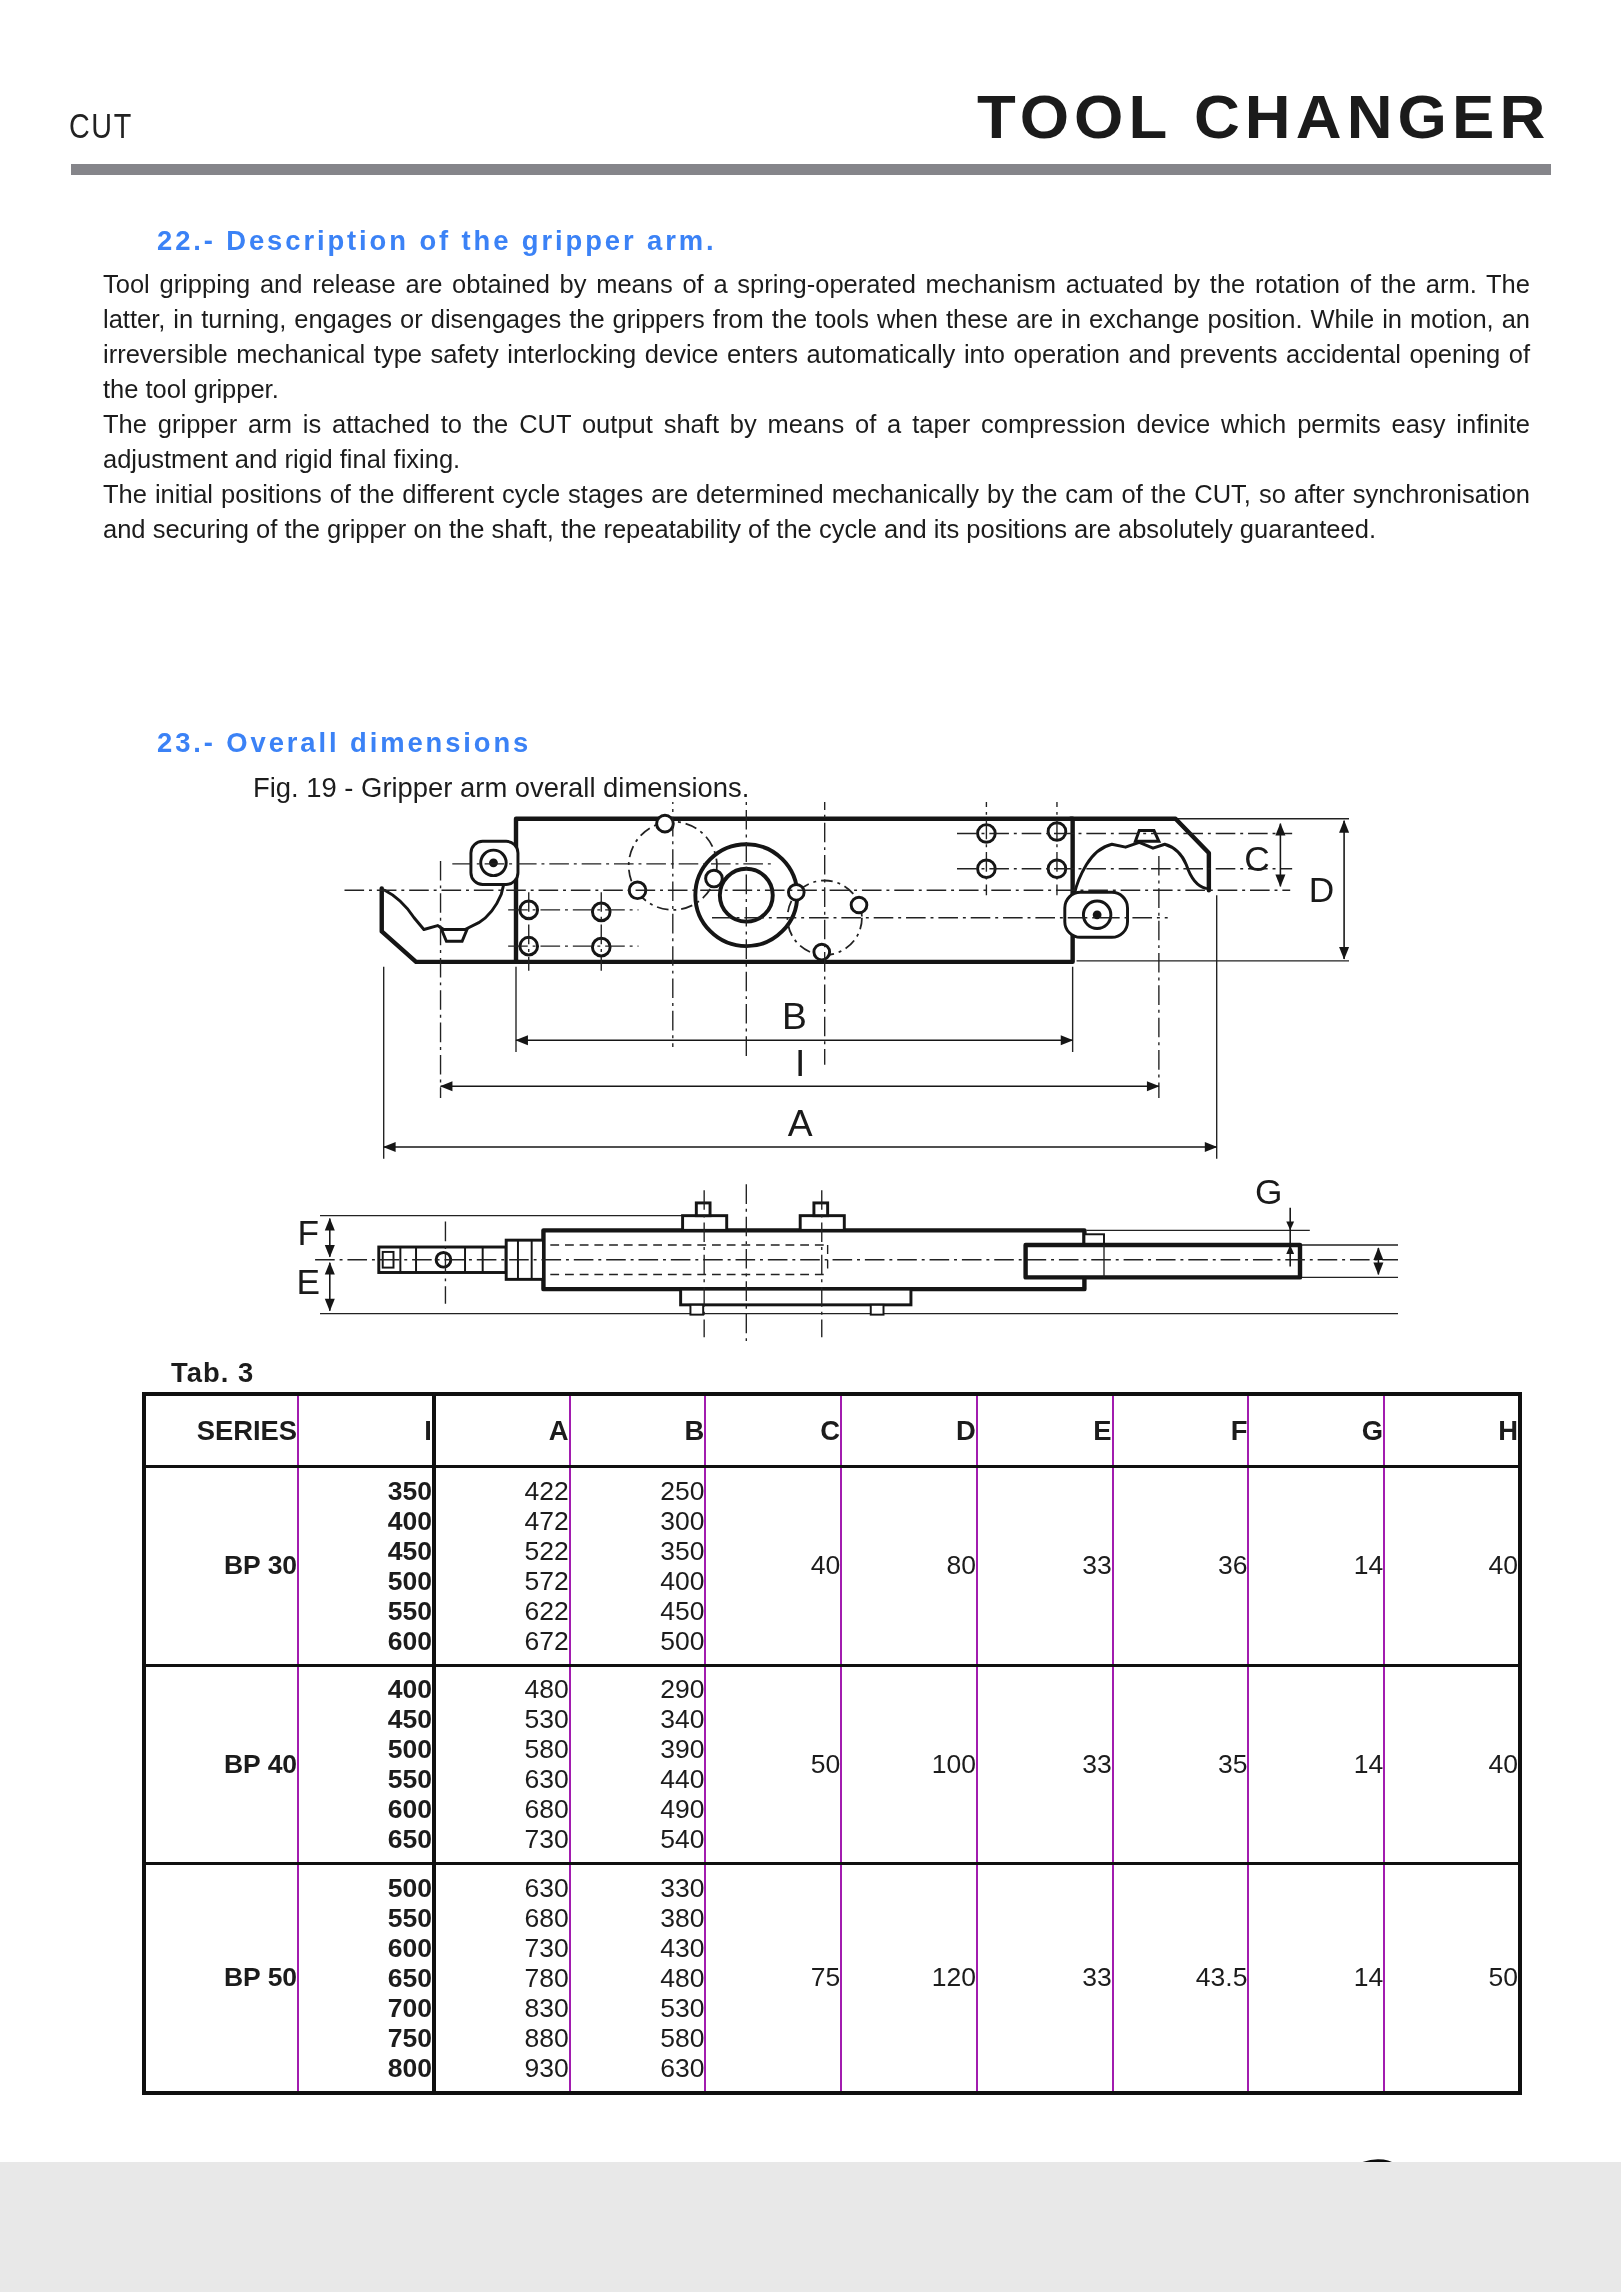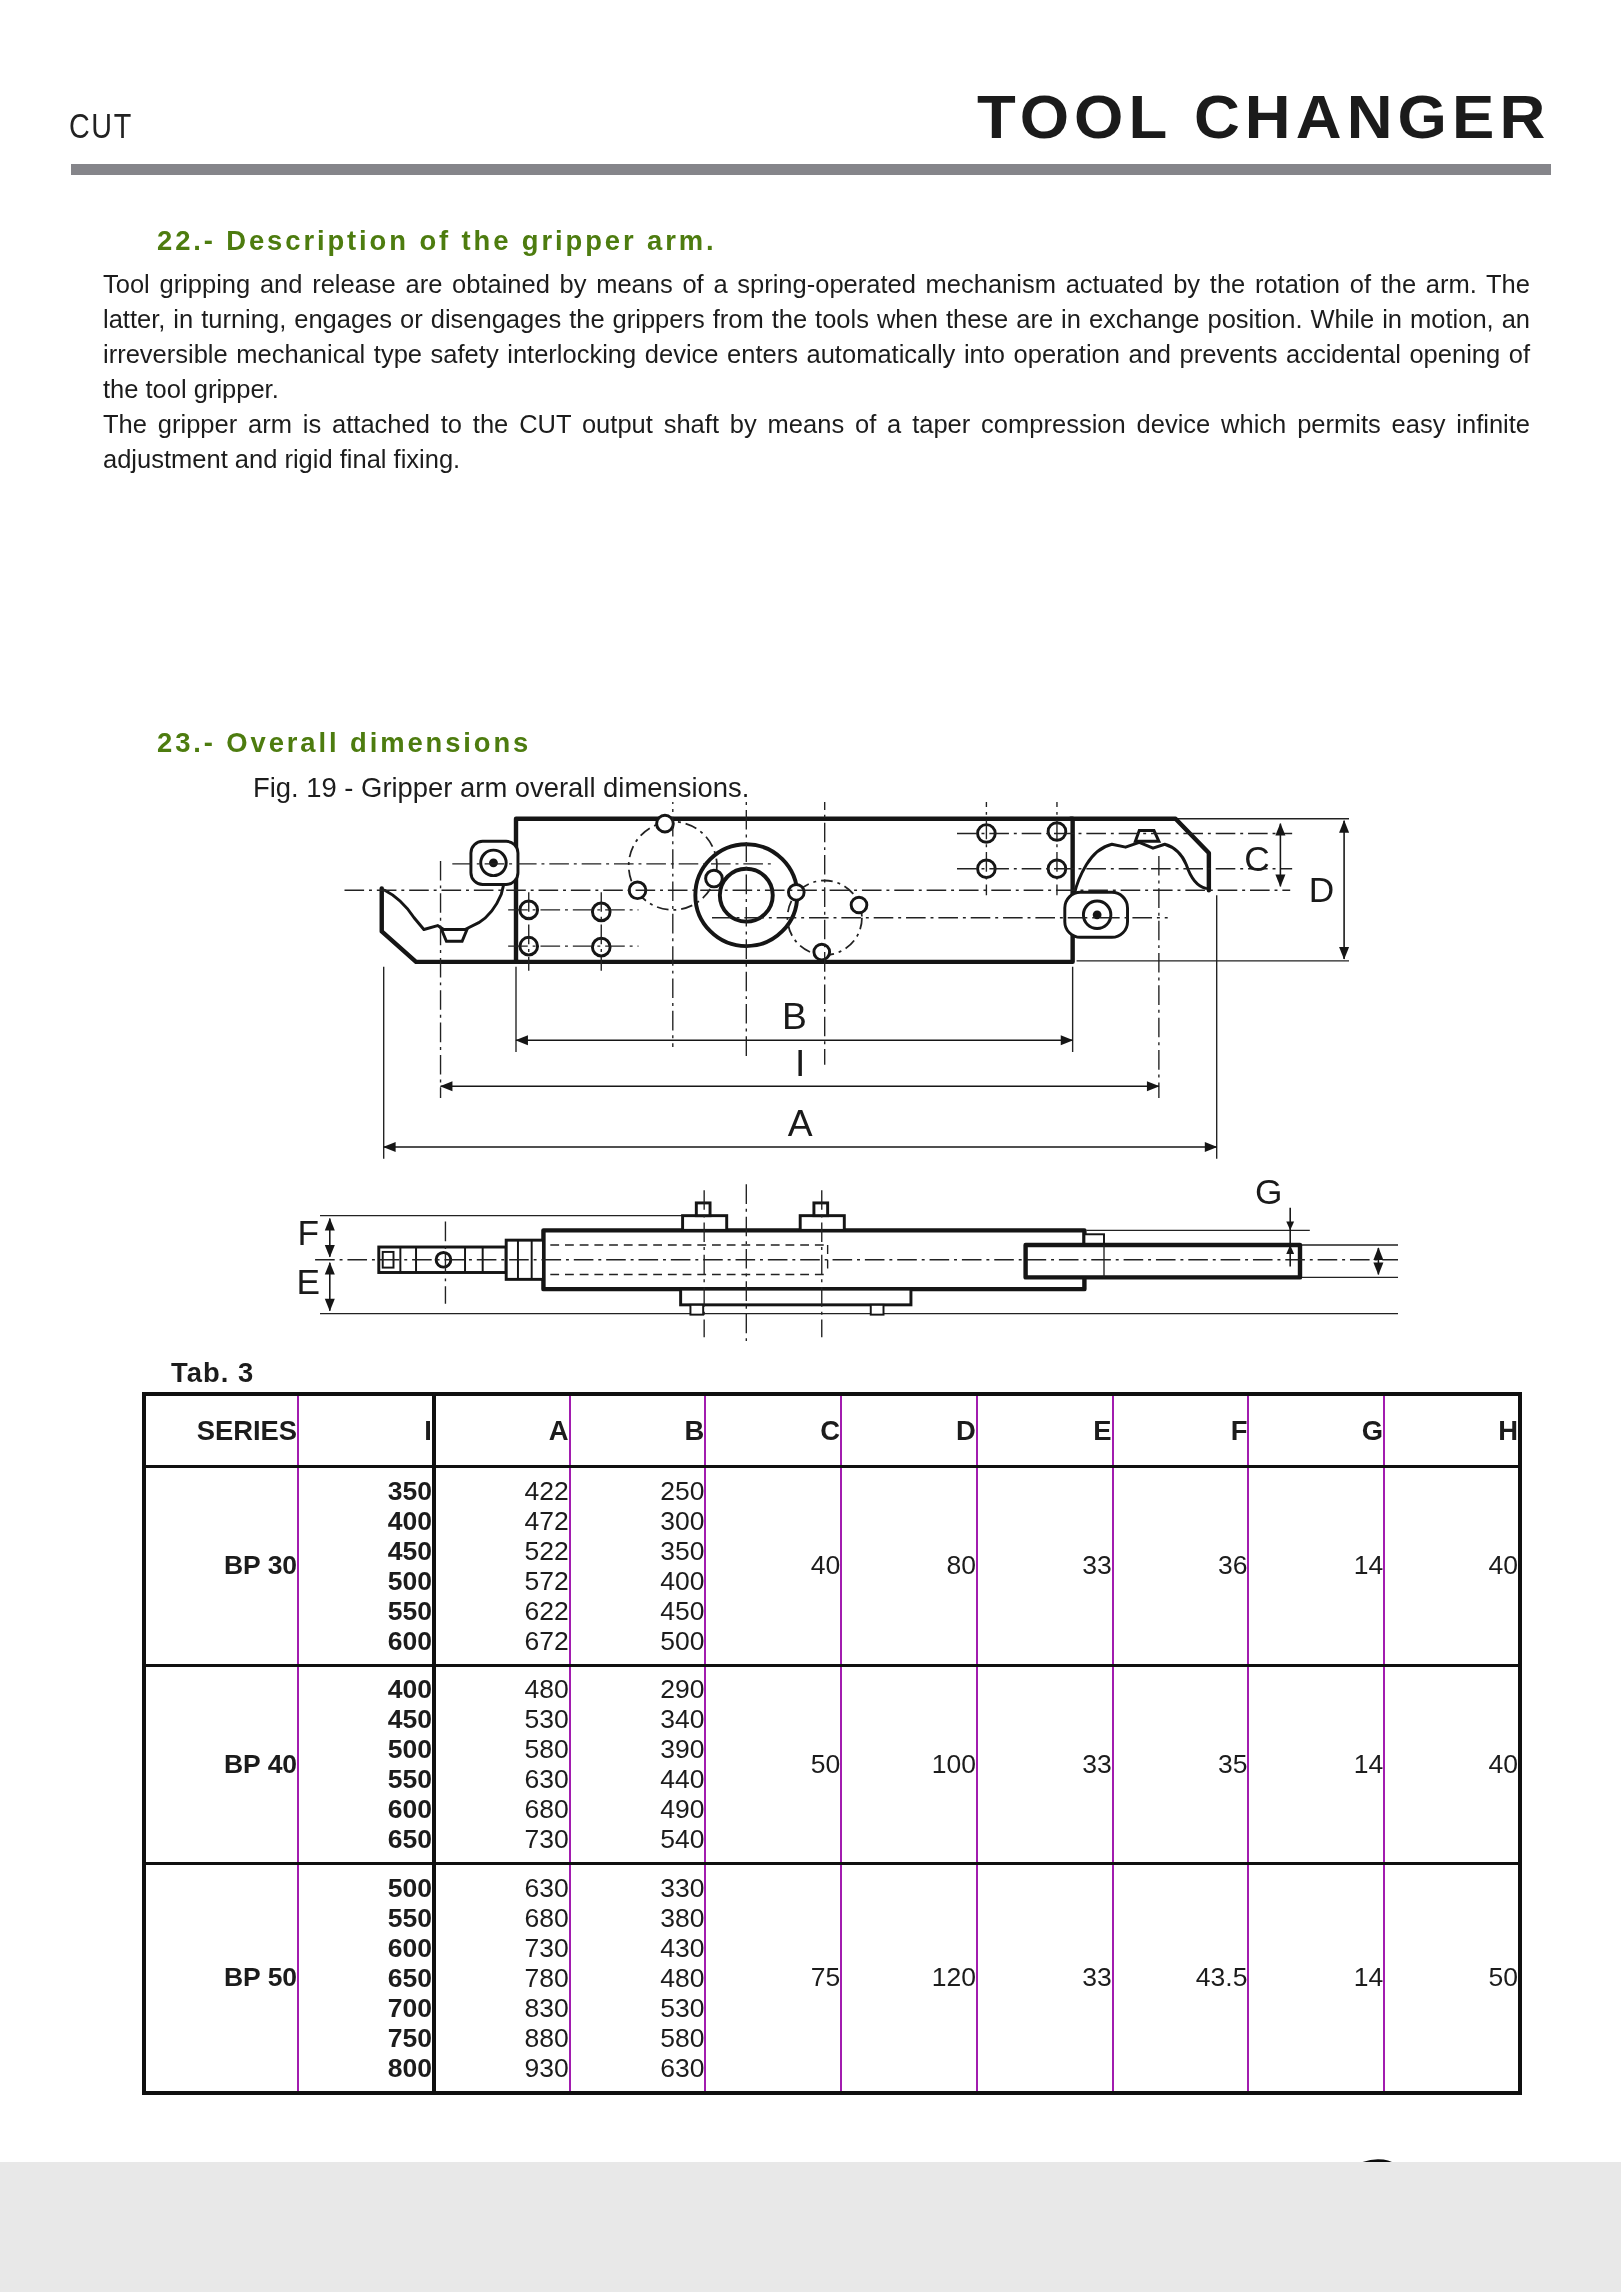--- a/index.html
+++ b/index.html
@@ -6,21 +6,21 @@
   #page{position:relative;width:1621px;height:2162px;background:#ffffff;overflow:hidden;
         font-family:"Liberation Sans",sans-serif;color:#1c1c1c;}
   .abs{position:absolute;}
   
   #brand{left:69px;top:106px;font-size:35px;letter-spacing:2px;color:#222;
          transform:scaleX(.82);transform-origin:left top;}
   #doc-title{right:71px;top:82px;font-size:61px;font-weight:bold;letter-spacing:4.9px;color:#1b1b1b;
              transform:scaleX(1.04);transform-origin:right top;white-space:nowrap;}
   #header-bar{left:71px;top:164px;width:1480px;height:10.8px;background:#85858a;}
   
-  .sec-heading{font-size:27.4px;font-weight:bold;letter-spacing:2.9px;color:#4d7c0f;white-space:nowrap;}
+  .sec-heading{font-size:27.4px;font-weight:bold;letter-spacing:2.9px;color:#3b82f6;white-space:nowrap;}
   #h22{left:157px;top:225px;}
   #h23{left:157px;top:727px;}
   
   #paragraphs{left:103px;top:267px;width:1427px;font-size:25.5px;line-height:35px;text-align:justify;}
   #paragraphs p{margin:0;}
   .p-first{text-indent:45px;}
   #fig-caption{left:253px;top:772px;font-size:27.4px;}
   
   #figure-svg{left:222px;top:802px;}
   svg text{font-family:"Liberation Sans",sans-serif;fill:#1a1a1a;}
@@ -65,20 +65,21 @@
 <div id="page">
 
   <div class="abs" id="brand">CUT</div>
   <div class="abs" id="doc-title">TOOL CHANGER</div>
   <div class="abs" id="header-bar"></div>
 
   <div class="abs sec-heading" id="h22">22.- Description of the gripper arm.</div>
   <div class="abs" id="paragraphs">
     <p>Tool gripping and release are obtained by means of a spring-operated mechanism actuated by the rotation of the arm. The latter, in turning, engages or disengages the grippers from the tools when these are in exchange position. While in motion, an irreversible mechanical type safety interlocking device enters automatically into operation and prevents accidental opening of the tool gripper.</p>
     <p>The gripper arm is attached to the CUT output shaft by means of a taper compression device which permits easy infinite adjustment and rigid final fixing.</p>
+    <p>The initial positions of the different cycle stages are determined mechanically by the cam of the CUT, so after synchronisation and securing of the gripper on the shaft, the repeatability of the cycle and its positions are absolutely guaranteed.</p>
   </div>
 
   <div class="abs sec-heading" id="h23">23.- Overall dimensions</div>
   <div class="abs" id="fig-caption">Fig. 19 - Gripper arm overall dimensions.</div>
 
   <svg class="abs" id="figure-svg" width="1176" height="549" viewBox="0 0 1200 560">
     <defs>
       <marker id="ar" viewBox="0 0 10 10" refX="9.5" refY="5" markerWidth="14" markerHeight="8" orient="auto-start-reverse">
           <path d="M0,1 L10,5 L0,9 z" fill="#161616"></path>
         </marker>

